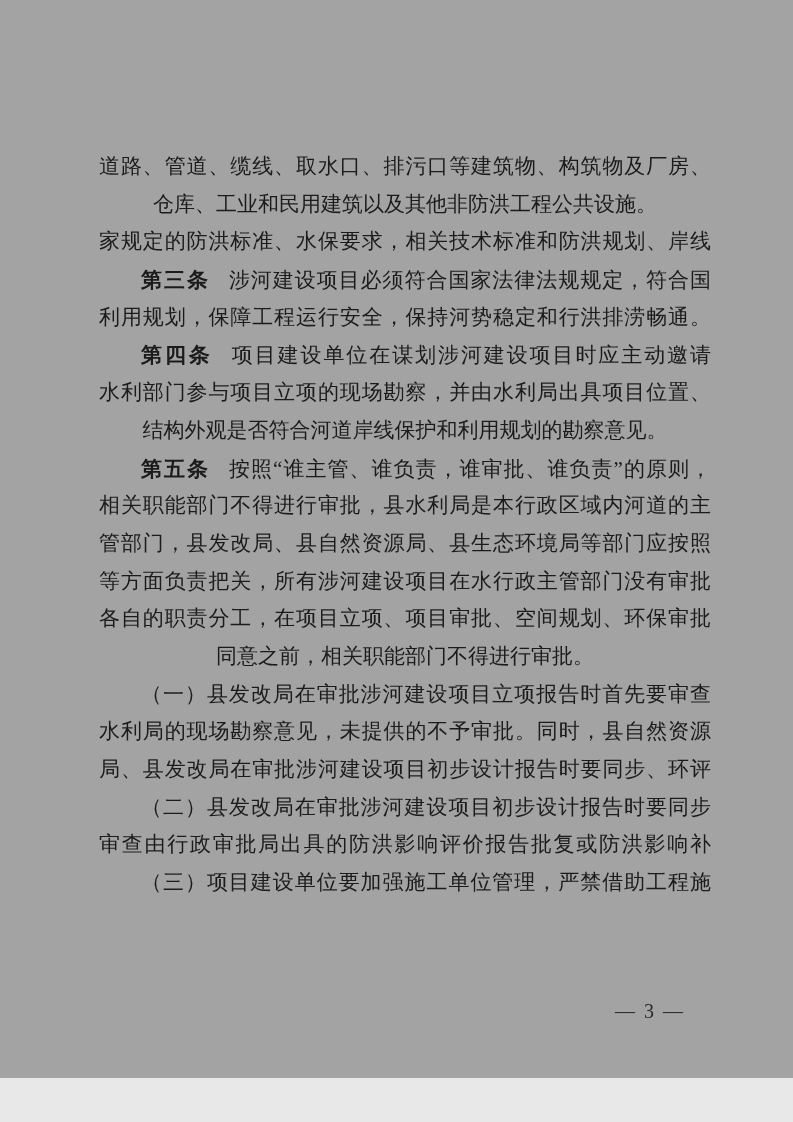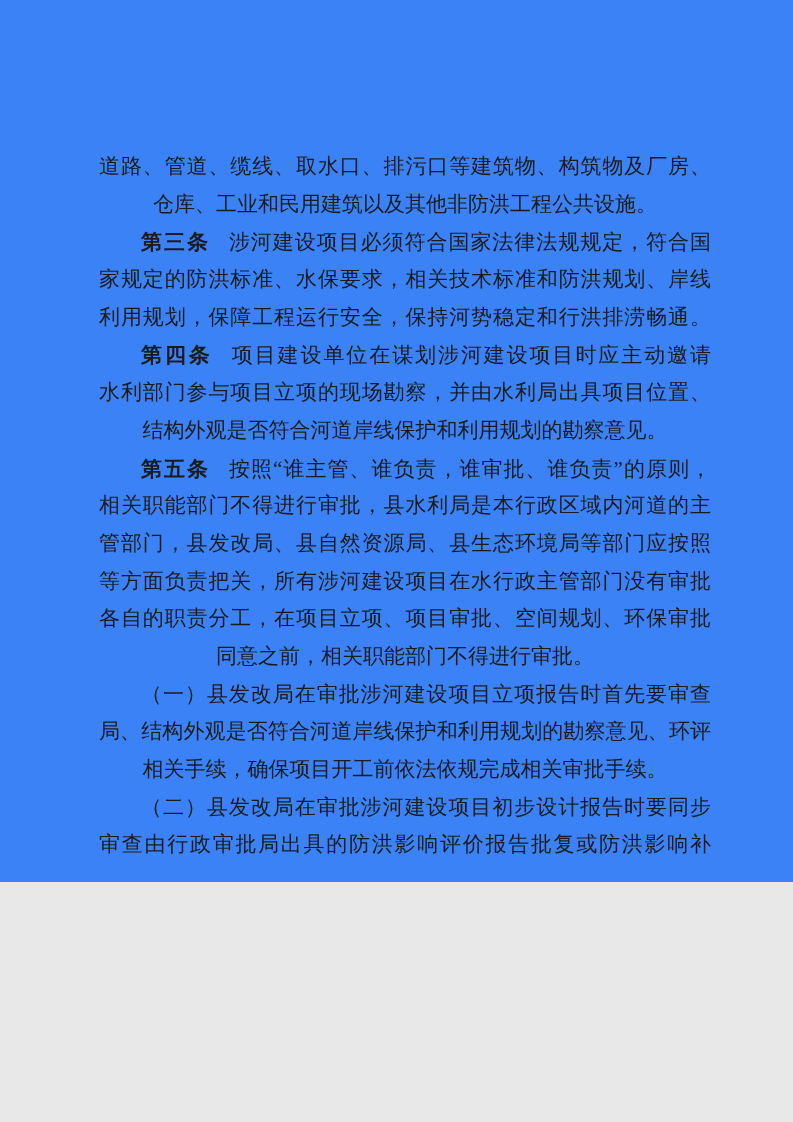--- a/index.html
+++ b/index.html
@@ -3,23 +3,23 @@
 <meta charset="utf-8">
 <style>
   html, body {
     margin: 0;
     padding: 0;
     background: #e8e8e8;
   }
   .page {
     position: relative;
     width: 793px;
-    height: 882px;
+    height: 1078px;
     margin: 0 auto;
-    background: #3b82f6;
+    background: #a3a3a3;
     overflow: hidden;
     font-family: "Liberation Serif", "DejaVu Serif", serif;
     color: #1b1b1b;
   }
   .textblock {
     position: absolute;
     left: 99px;
     top: 148px;
     width: 612px;
   }
@@ -55,32 +55,33 @@
     color: #2a2a2a;
   }
 </style>
 </head>
 <body>
 
 <div class="page">
   <div class="textblock">
       <div class="line fill"><span>道路、管道、缆线、取水口、排污口等建筑物、构筑物及厂房、</span></div>
       <div class="line"><span>仓库、工业和民用建筑以及其他非防洪工程公共设施。</span></div>
+      <div class="line fill"><span>家规定的防洪标准、水保要求，相关技术标准和防洪规划、岸线</span></div>
       <div class="line ind fill"><span class="article-no">第三条</span><span>涉河建设项目必须符合国家法律法规规定，符合国</span></div>
-      <div class="line fill"><span>家规定的防洪标准、水保要求，相关技术标准和防洪规划、岸线</span></div>
       <div class="line fill"><span>利用规划，保障工程运行安全，保持河势稳定和行洪排涝畅通。</span></div>
       <div class="line ind fill"><span class="article-no">第四条</span><span>项目建设单位在谋划涉河建设项目时应主动邀请</span></div>
       <div class="line fill"><span>水利部门参与项目立项的现场勘察，并由水利局出具项目位置、</span></div>
       <div class="line"><span>结构外观是否符合河道岸线保护和利用规划的勘察意见。</span></div>
       <div class="line ind fill"><span class="article-no">第五条</span><span>按照“谁主管、谁负责，谁审批、谁负责”的原则，</span></div>
       <div class="line fill"><span>相关职能部门不得进行审批，县水利局是本行政区域内河道的主</span></div>
       <div class="line fill"><span>管部门，县发改局、县自然资源局、县生态环境局等部门应按照</span></div>
       <div class="line fill"><span>等方面负责把关，所有涉河建设项目在水行政主管部门没有审批</span></div>
       <div class="line fill"><span>各自的职责分工，在项目立项、项目审批、空间规划、环保审批</span></div>
       <div class="line"><span>同意之前，相关职能部门不得进行审批。</span></div>
       <div class="line ind fill"><span>（一）县发改局在审批涉河建设项目立项报告时首先要审查</span></div>
-      <div class="line fill"><span>局、结构外观是否符合河道岸线保护和利用规划的勘察意见、环评</span></div>
-      <div class="line"><span>相关手续，确保项目开工前依法依规完成相关审批手续。</span></div>
+      <div class="line fill"><span>水利局的现场勘察意见，未提供的不予审批。同时，县自然资源</span></div>
+      <div class="line fill"><span>局、县发改局在审批涉河建设项目初步设计报告时要同步、环评</span></div>
       <div class="line ind fill"><span>（二）县发改局在审批涉河建设项目初步设计报告时要同步</span></div>
       <div class="line fill"><span>审查由行政审批局出具的防洪影响评价报告批复或防洪影响补</span></div>
+      <div class="line ind fill"><span>（三）项目建设单位要加强施工单位管理，严禁借助工程施</span></div>
     </div>
   <div class="footer">— 3 —</div>
 </div>
 
 </body></html>

